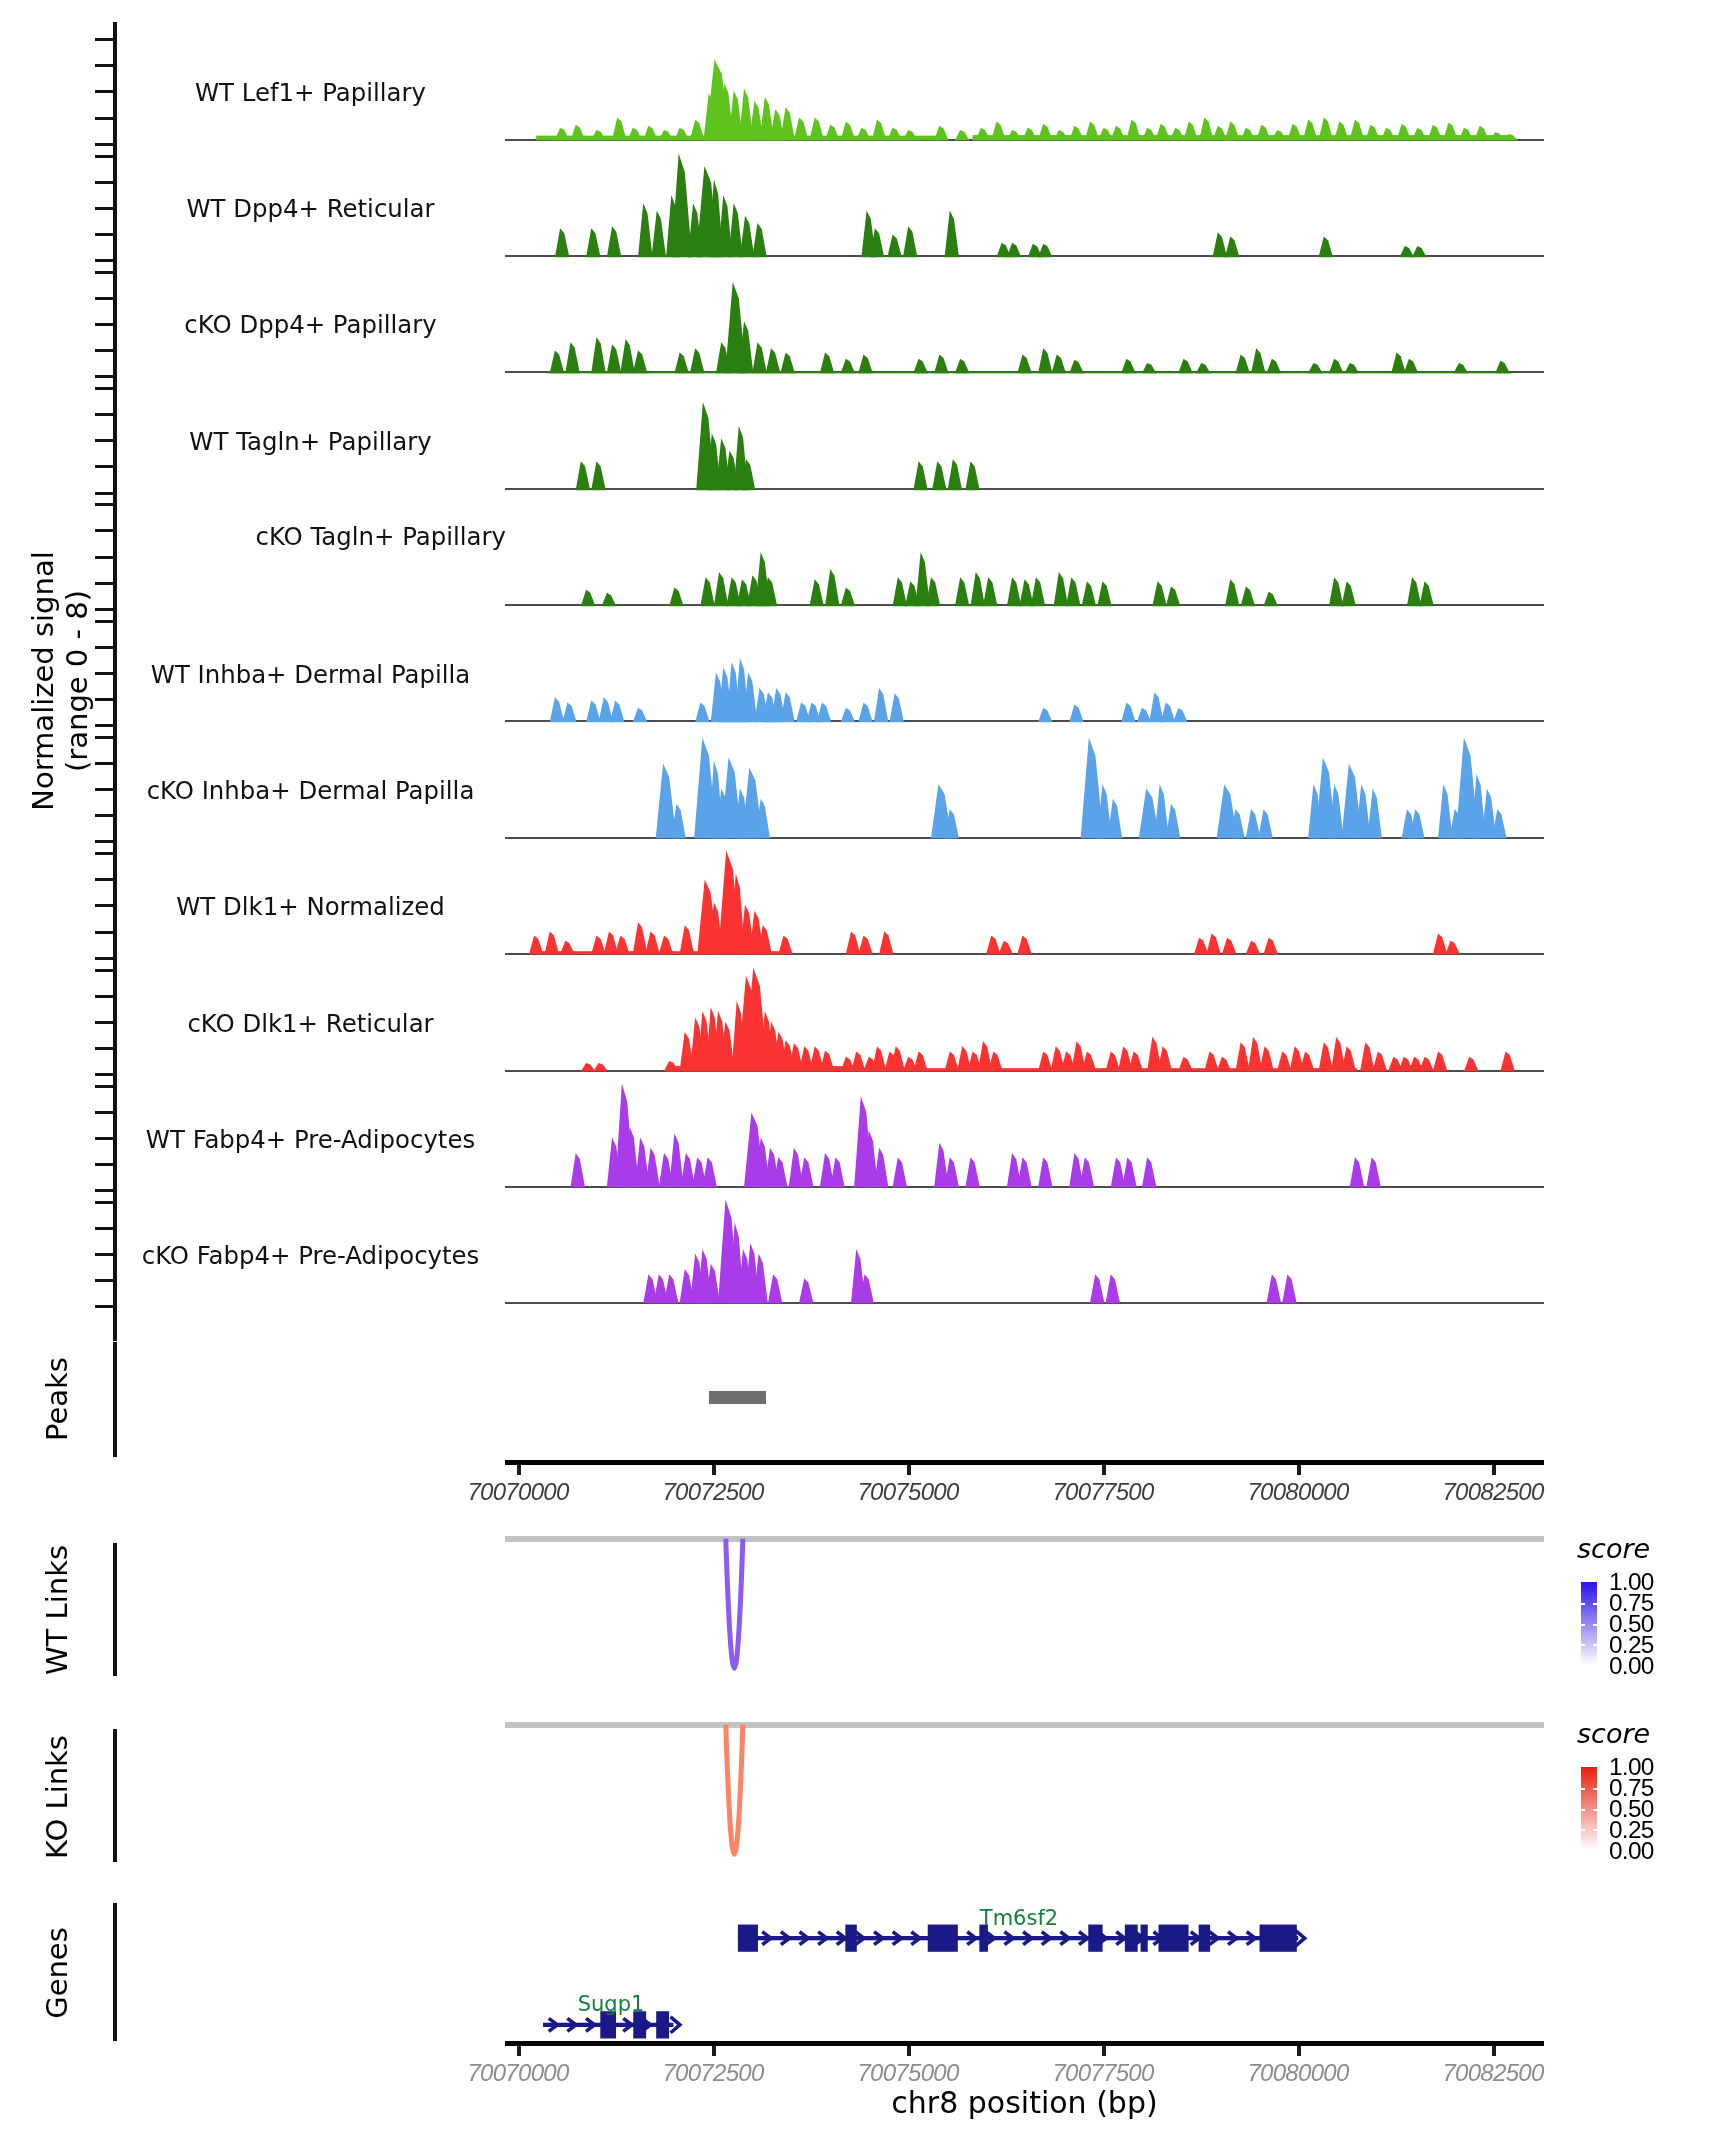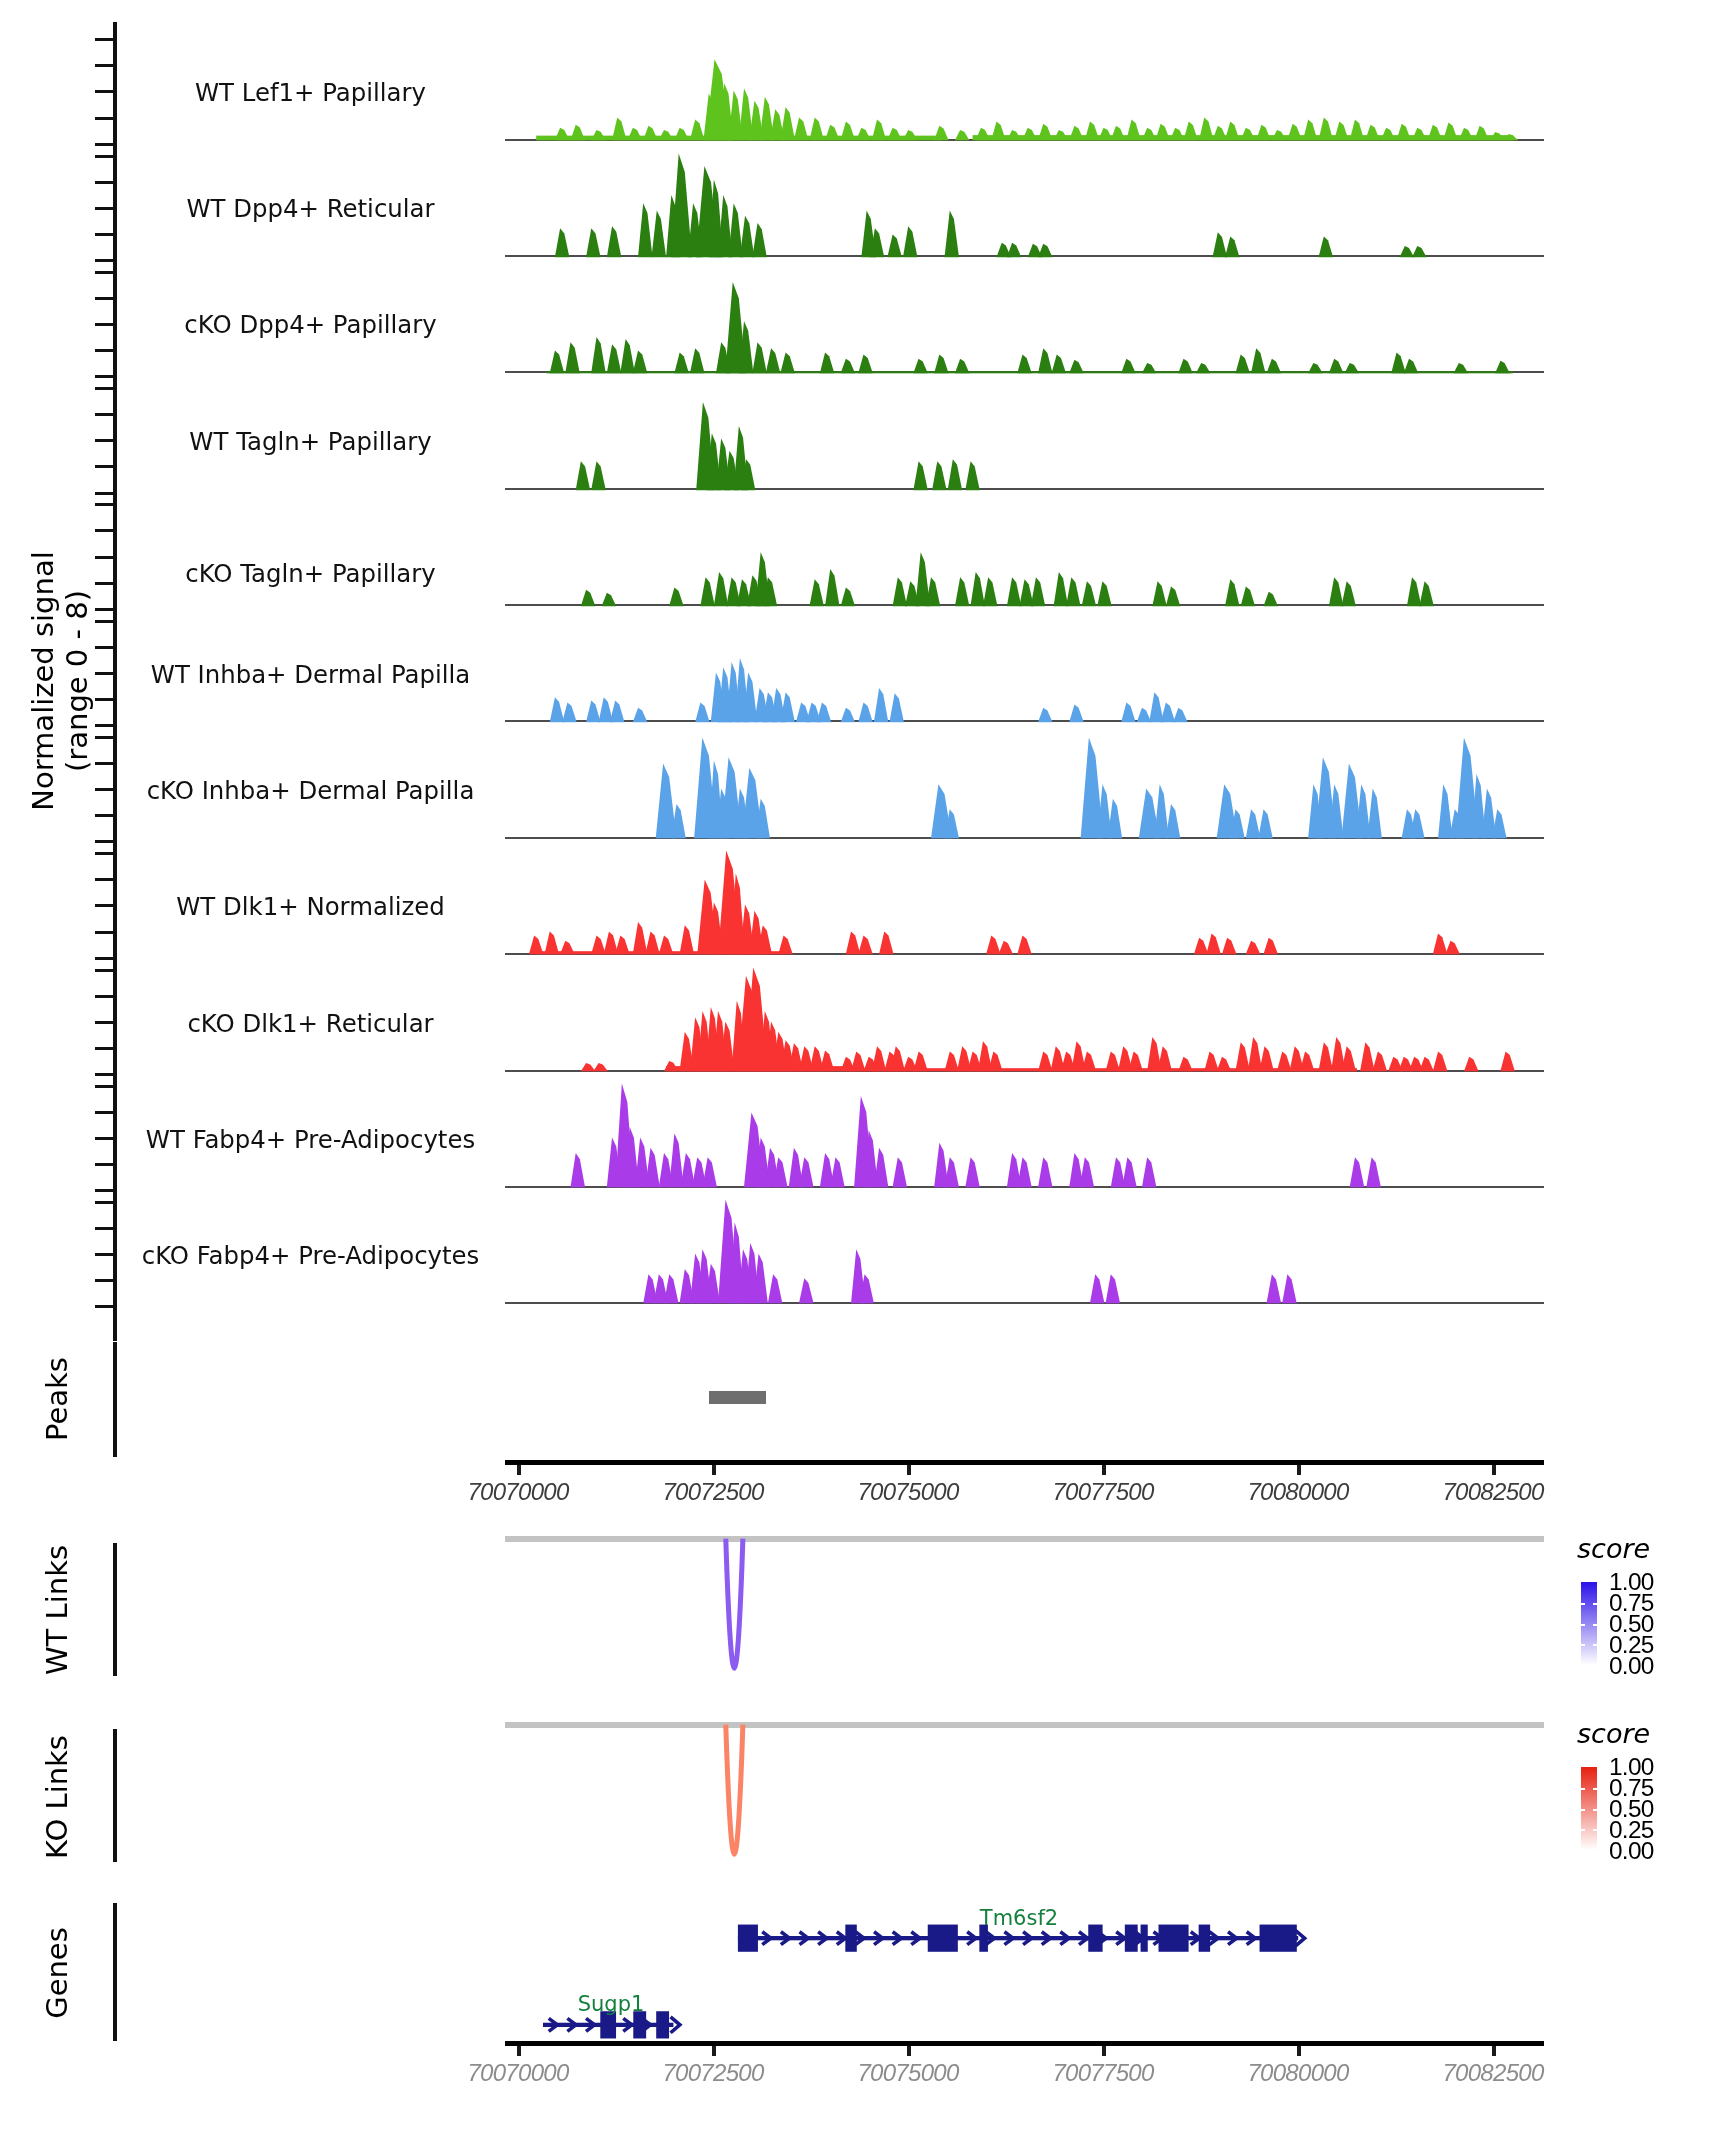--- a/index.html
+++ b/index.html
@@ -97,21 +97,21 @@
       <div class="ruler-tick" style="left: 95px; width: 18.6px; top: 1279px;"></div>
       <div class="ruler-tick" style="left: 95px; width: 18.6px; top: 1253px;"></div>
       <div class="ruler-tick" style="left: 95px; width: 18.6px; top: 1227px;"></div>
       <div class="ruler-tick" style="left: 95px; width: 18.6px; top: 1201px;"></div>
     </div>
 
   <div class="track-label" style="top:78px;">WT Lef1+ Papillary</div>
   <div class="track-label" style="top:194px;">WT Dpp4+ Reticular</div>
   <div class="track-label" style="top:310px;">cKO Dpp4+ Papillary</div>
   <div class="track-label" style="top:427px;">WT Tagln+ Papillary</div>
-  <div class="track-label" style="top:559px;">cKO Tagln+ Papillary</div>
+  <div class="track-label" style="top:522px;text-align:right;">cKO Tagln+ Papillary</div>
   <div class="track-label" style="top:660px;">WT Inhba+ Dermal Papilla</div>
   <div class="track-label" style="top:776px;">cKO Inhba+ Dermal Papilla</div>
   <div class="track-label" style="top:892px;">WT Dlk1+ Normalized</div>
   <div class="track-label" style="top:1009px;">cKO Dlk1+ Reticular</div>
   <div class="track-label" style="top:1125px;">WT Fabp4+ Pre-Adipocytes</div>
   <div class="track-label" style="top:1241px;">cKO Fabp4+ Pre-Adipocytes</div>
 
   <div id="track-baselines">
       <div class="baseline" style="left: 505px; width: 1039px; top: 139px;"></div>
       <div class="baseline" style="left: 505px; width: 1039px; top: 255px;"></div>
@@ -687,15 +687,16 @@
       <div class="axis-num" style="left: 713px; top: 2059px; color: rgb(140, 140, 140);">70072500</div>
       <div class="axis-tick" style="left: 907px; top: 2046px;"></div>
       <div class="axis-num" style="left: 908px; top: 2059px; color: rgb(140, 140, 140);">70075000</div>
       <div class="axis-tick" style="left: 1102px; top: 2046px;"></div>
       <div class="axis-num" style="left: 1103px; top: 2059px; color: rgb(140, 140, 140);">70077500</div>
       <div class="axis-tick" style="left: 1297px; top: 2046px;"></div>
       <div class="axis-num" style="left: 1298px; top: 2059px; color: rgb(140, 140, 140);">70080000</div>
       <div class="axis-tick" style="left: 1492px; top: 2046px;"></div>
       <div class="axis-num" style="left: 1493px; top: 2059px; color: rgb(140, 140, 140);">70082500</div>
     </div>
+  <div class="xtitle" style="top:2085px;">chr8 position (bp)</div>
 
 </div>
 
 
 </body></html>

